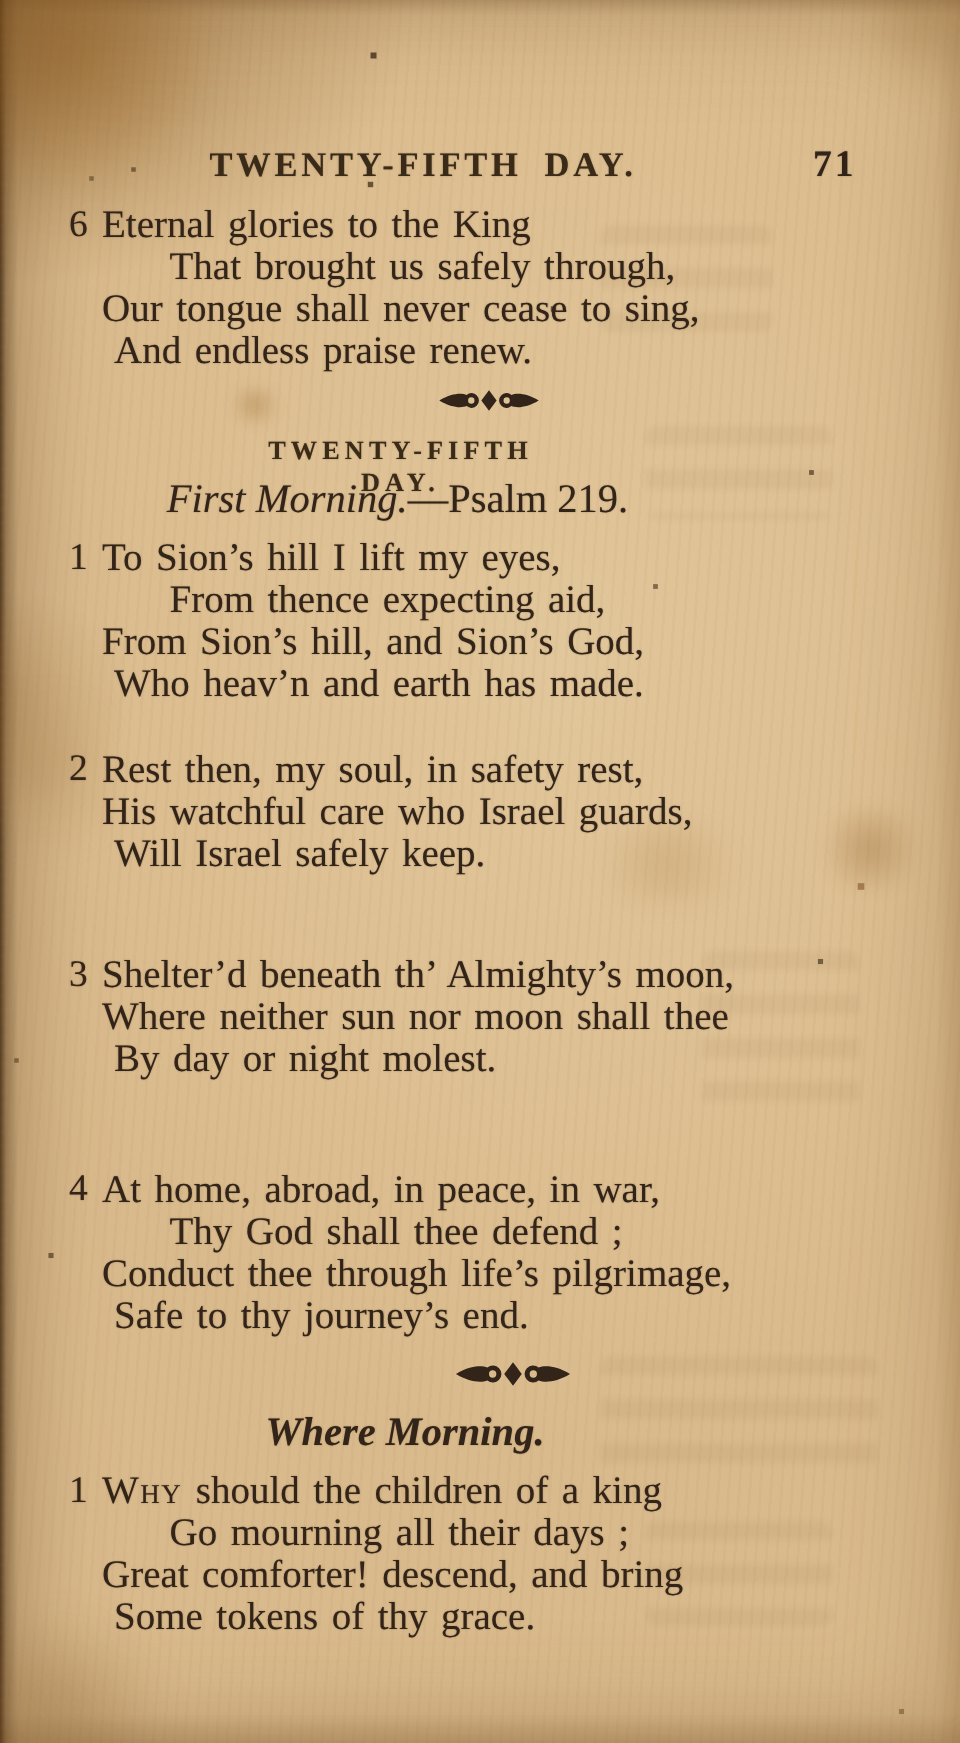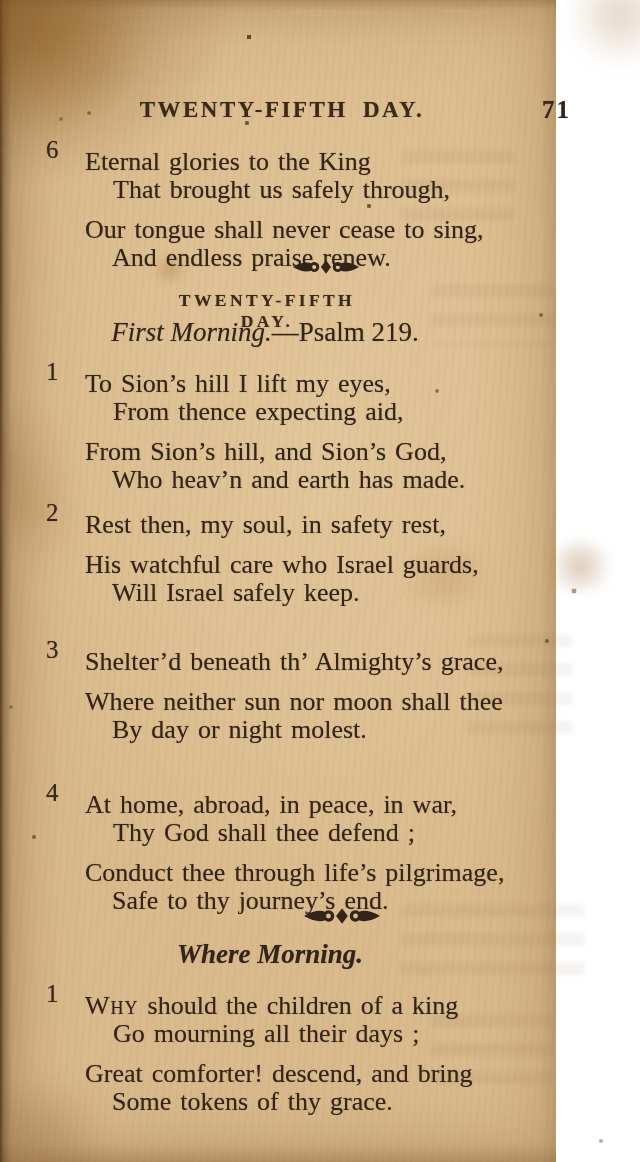--- a/index.html
+++ b/index.html
@@ -1,18 +1,18 @@
 <!DOCTYPE html>
 <html><head>
 <meta charset="utf-8">
 <style>
   * { margin:0; padding:0; box-sizing:border-box; }
   html,body { width:640px; height:1162px; overflow:hidden; }
   .page {
-    position:relative; width:556px; height:1162px;
+    position:relative; width:640px; height:1162px;
     font-family:"Liberation Serif","DejaVu Serif",serif;
     color:#33241a;
     background:
       radial-gradient(ellipse 60% 22% at 1% 1%, rgba(125,80,28,0.50), rgba(125,80,28,0) 70%),
       radial-gradient(ellipse 20% 9% at 0% 40%, rgba(150,105,50,0.22), rgba(150,105,50,0) 70%),
       radial-gradient(ellipse 90% 70% at 58% 38%, rgba(240,219,180,0.38), rgba(240,219,180,0) 65%),
       linear-gradient(to right, rgba(48,28,10,0.80) 0px, rgba(48,28,10,0.28) 4px, rgba(48,28,10,0) 12px),
       linear-gradient(to left, rgba(140,100,50,0.16) 0px, rgba(140,100,50,0) 16px),
       linear-gradient(to bottom, rgba(100,65,25,0.22) 0px, rgba(100,65,25,0) 10px),
       linear-gradient(to top, rgba(130,90,45,0.22) 0px, rgba(130,90,45,0) 20px),
@@ -29,23 +29,23 @@
       repeating-linear-gradient(4deg, rgba(230,210,170,.5) 0 3px, rgba(0,0,0,0) 3px 9px);
   }
   .ink { text-shadow:0 0 1px rgba(46,30,14,0.45); }
 
   .running-header { position:absolute; top:97px; left:132px; width:300px; text-align:center;
     font-size:23px; font-weight:bold; letter-spacing:2.5px; word-spacing:7px; color:#3a2a18; }
   .page-number { position:absolute; top:96px; left:542px; font-size:25px; font-weight:bold; letter-spacing:2px; }
 
   .verse { position:absolute; left:0; width:640px; }
   .line { position:relative; font-size:26px; line-height:28px; white-space:nowrap; word-spacing:2.5px; }
-  .line.a { padding-left:85px;margin-top:12px; }
+  .line.a { padding-left:68px; }
   .line.b { padding-left:113px; }
-  .line.c { padding-left:112px; }
+  .line.c { padding-left:76px; }
   .vnum { position:absolute; left:46px; top:0; font-size:25px; line-height:28px; }
 
   .ornament { position:absolute; }
   .ornament svg { display:block; }
 
   .section-heading { position:absolute; top:290px; left:147px; width:240px; text-align:center;
     font-size:17.5px; font-weight:bold; letter-spacing:3.4px; word-spacing:9px; color:#3a2a18; }
   .subheading { position:absolute; top:317px; left:0; width:530px; text-align:center;
     font-size:27px; font-weight:normal; }
   .subheading .it { font-style:italic; }
@@ -148,21 +148,21 @@
 
   <section class="verse ink" style="top:499px">
     <span class="vnum">2</span>
     <div class="line a">Rest then, my soul, in safety rest,</div>
     <div class="line a">His watchful care who Israel guards,</div>
     <div class="line c">Will Israel safely keep.</div>
   </section>
 
   <section class="verse ink" style="top:636px">
     <span class="vnum">3</span>
-    <div class="line a">Shelter’d beneath th’ Almighty’s grace,</div>
+    <div class="line a">Shelter’d beneath th’ Almighty’s moon,</div>
     <div class="line a">Where neither sun nor moon shall thee</div>
     <div class="line c">By day or night molest.</div>
   </section>
 
   <section class="verse ink" style="top:779px">
     <span class="vnum">4</span>
     <div class="line a">At home, abroad, in peace, in war,</div>
     <div class="line b">Thy God shall thee defend ;</div>
     <div class="line a">Conduct thee through life’s pilgrimage,</div>
     <div class="line c">Safe to thy journey’s end.</div>

